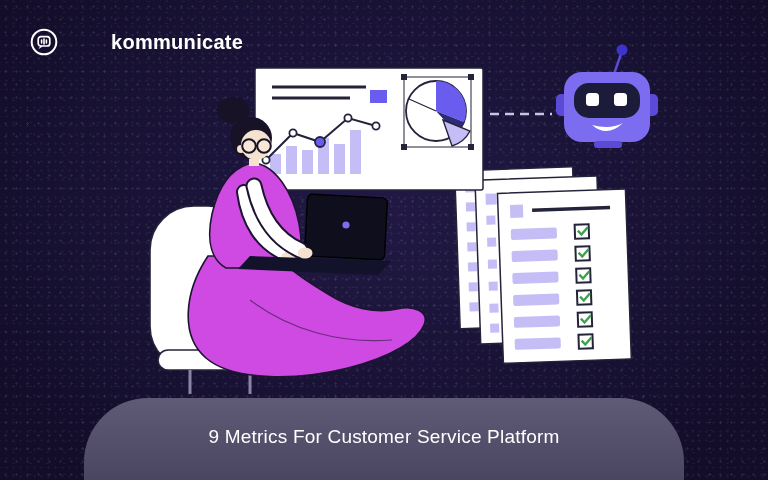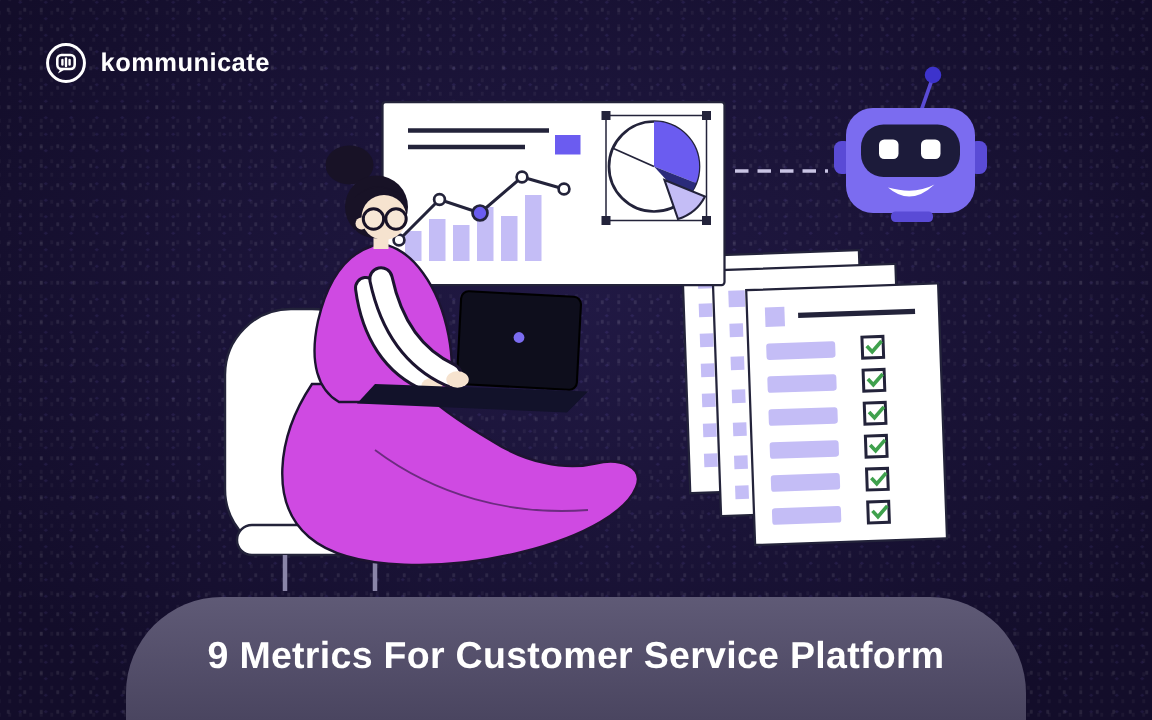--- a/index.html
+++ b/index.html
@@ -17,32 +17,32 @@
   .vignette{
     position:absolute; inset:0; pointer-events:none;
     background: radial-gradient(ellipse at 50% 42%, rgba(120,105,220,0.10), rgba(0,0,0,0.18) 85%);
   }
   .logo{
     position:absolute; left:30px; top:28px;
     display:flex; align-items:center; gap:9px;
     color:#ffffff; z-index:5; cursor:pointer;
   }
   .logo-text{
-    font-size:17px; font-weight:700; letter-spacing:0.3px; color:#ffffff;
+    font-size:20px; font-weight:700; letter-spacing:0.3px; color:#ffffff;margin-left:44px;
   }
   .illustration{ position:absolute; left:0; top:0; z-index:2; }
   .banner{
     position:absolute; left:84px; top:398px; width:600px; height:82px;
     background: linear-gradient(180deg, #5f5a76 0%, #4a4560 100%);
     border-radius: 64px 64px 0 0;
     display:flex; align-items:center; justify-content:center;
     z-index:4;
   }
   .banner-title{
-    color:#ffffff; font-size:25px; font-weight:700; letter-spacing:0.2px;
+    color:#ffffff; font-size:19px; font-weight:400; letter-spacing:0.2px;
     text-align:center; padding-bottom:4px;
   }
 </style>
 </head>
 <body>
 
 <div class="stage">
   <div class="vignette"></div>
 
   <div class="logo">

